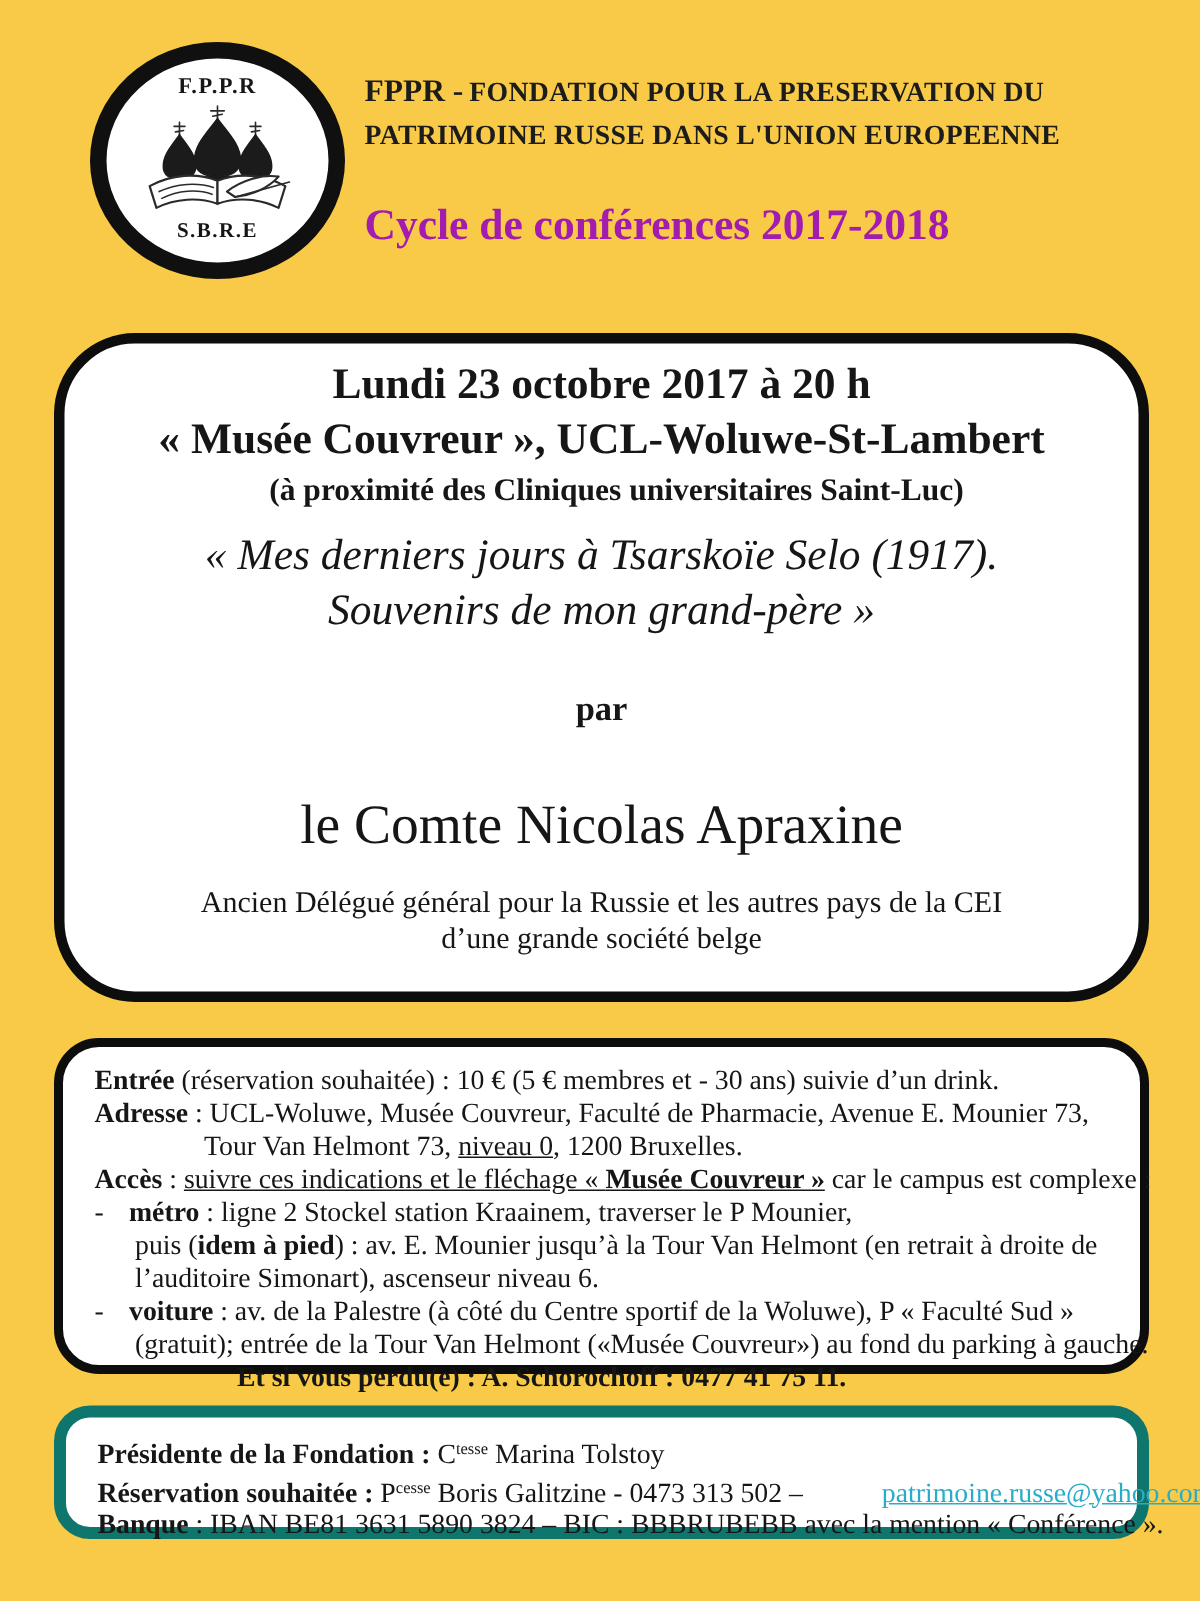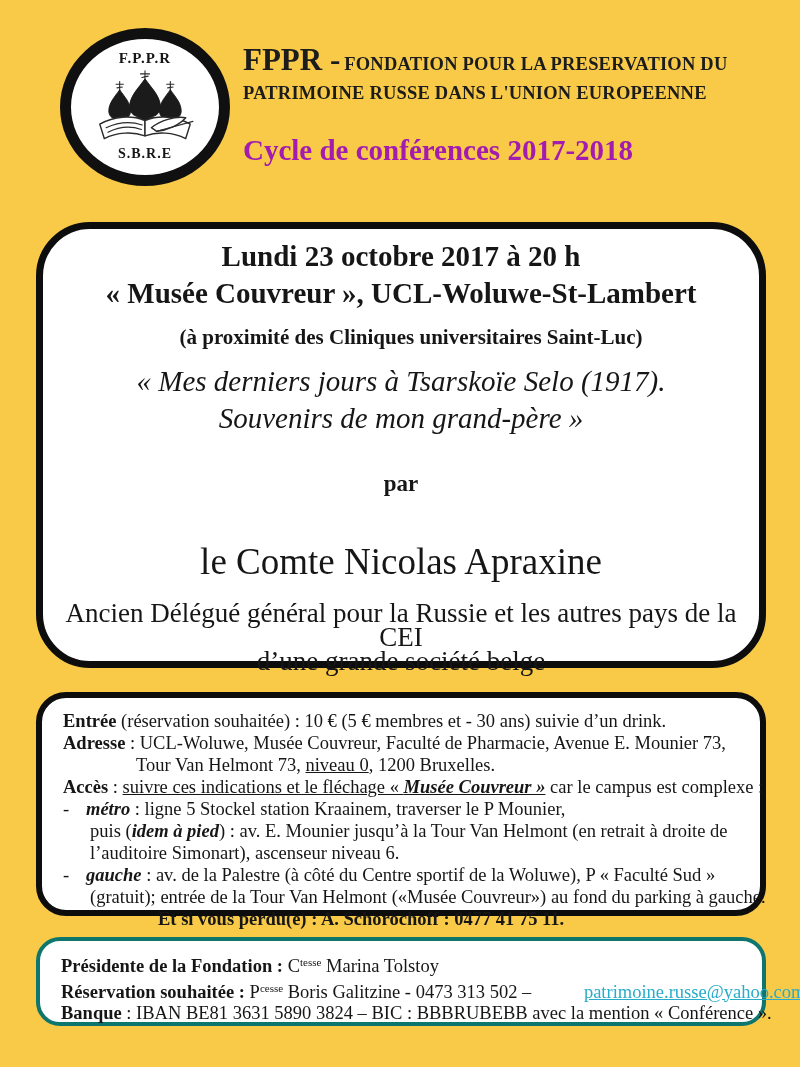--- a/index.html
+++ b/index.html
@@ -25,70 +25,70 @@
   }
   .logo-top { margin-top:11px; font-size:15px; font-weight:bold; letter-spacing:1px; }
   .logo-art { width:118px; height:76px; margin-top:1px; }
   .logo-bottom { font-size:14px; font-weight:bold; letter-spacing:1px; margin-top:-2px; }
 
   .org {
     position:absolute; left:243px; top:46px;
     font-weight:bold; line-height:28px; color:#1c1c1c;
     width:520px;
   }
-  .org-prefix { font-size:31px;margin-top:40px; }
+  .org-prefix { font-size:21px;margin-top:40px; }
   .org-caps { font-size:18.5px; letter-spacing:0.2px; }
 
   .series {
     position:absolute; left:243px; top:134px;
     font-weight:bold; font-size:29px; color:#a21caf;
   }
 
   
   .event-box {
     position:absolute; left:36px; top:222px;
     width:730px; height:446px;
     background:#fff;
     border:7px solid #0d0d0d;
     border-radius:54px;
     text-align:center;
     padding-top:9px;
   }
   .event-datetime, .event-venue { font-weight:bold; font-size:29px; line-height:37px; }
-  .event-note { font-weight:bold; font-size:21px; line-height:27px; margin-top:12px;padding-left:20px; }
+  .event-note { font-weight:bold; font-size:21px; line-height:27px; margin-top:1px;padding-left:20px; }
   .talk-title { font-style:italic; font-size:29px; line-height:37px; margin-top:12px; }
   .by-label { font-weight:bold; font-size:23px; line-height:26px; margin-top:34px; }
   .speaker { font-weight:normal; font-size:37px; line-height:44px; margin-top:43px; }
-  .speaker-bio { font-size:27px; line-height:24px; margin-top:17px; }
+  .speaker-bio { font-size:20px; line-height:24px; margin-top:17px; }
 
   
   .details-box {
     position:absolute; left:36px; top:692px;
     width:730px; height:224px;
     background:#fff;
     border:6px solid #0d0d0d;
     border-radius:30px;
     padding:12px 14px 0 21px;
     font-size:18.5px; line-height:22px;
   }
   .d-line { white-space:nowrap; }
   .d-indent { padding-left:73px; }
   .d-cont { padding-left:27px; }
   .d-dash { display:inline-block; width:23px; }
   .b { font-weight:bold; }
-  .bi { font-weight:bold; font-style:italic; }
+  .bi { font-weight:bold; }
   .u { text-decoration:underline; }
   .lost { font-weight:bold; padding-left:95px; }
 
   
   .footer-box {
     position:absolute; left:36px; top:937px;
     width:730px; height:89px;
     background:#fff;
-    border:4px solid #0f766e;
+    border:8px solid #0f766e;
     border-radius:24px;
     padding:11px 14px 0 21px;
     font-size:18.5px; line-height:21.5px;
   }
   sup.title-sup { font-size:11px; vertical-align:6px; letter-spacing:0; }
   a.email-link { color:#29ACC9; text-decoration:underline;margin-left:48px; }
 
   svg .ink { stroke:#2b2b2b; fill:#fff; stroke-width:1.6; stroke-linejoin:round; }
   svg .solid { fill:#1b1b1b; stroke:#1b1b1b; stroke-width:1; }
   svg .wire { stroke:#2b2b2b; fill:none; stroke-width:1.2; stroke-linecap:round; }
@@ -147,24 +147,24 @@
       <div>Ancien Délégué général pour la Russie et les autres pays de la CEI</div>
       <div>d’une grande société belge</div>
     </div>
   </div>
 
   <div class="details-box">
     <div class="d-line"><span class="b">Entrée</span><span> (réservation souhaitée) : 10 € (5 € membres et - 30 ans) suivie d’un drink.</span></div>
     <div class="d-line"><span class="b">Adresse</span><span> : UCL-Woluwe, Musée Couvreur, Faculté de Pharmacie, Avenue E. Mounier 73,</span></div>
     <div class="d-line d-indent"><span>Tour Van Helmont 73, </span><span class="u">niveau 0</span><span>, 1200 Bruxelles.</span></div>
     <div class="d-line"><span class="b">Accès</span><span> : </span><span class="u"><span>suivre ces indications et le fléchage « </span><span class="bi">Musée Couvreur »</span></span><span> car le campus est complexe :</span></div>
-    <div class="d-line"><span class="d-dash">-</span><span class="bi">métro</span><span> : ligne 5 Stockel station Kraainem, traverser le P Mounier,</span></div>
+    <div class="d-line"><span class="d-dash">-</span><span class="bi">métro</span><span> : ligne 2 Stockel station Kraainem, traverser le P Mounier,</span></div>
     <div class="d-line d-cont"><span>puis (</span><span class="bi">idem à pied</span><span>) : av. E. Mounier jusqu’à la Tour Van Helmont (en retrait à droite de</span></div>
     <div class="d-line d-cont">l’auditoire Simonart), ascenseur niveau 6.</div>
-    <div class="d-line"><span class="d-dash">-</span><span class="bi">gauche</span><span> : av. de la Palestre (à côté du Centre sportif de la Woluwe), P « Faculté Sud »</span></div>
+    <div class="d-line"><span class="d-dash">-</span><span class="bi">voiture</span><span> : av. de la Palestre (à côté du Centre sportif de la Woluwe), P « Faculté Sud »</span></div>
     <div class="d-line d-cont">(gratuit); entrée de la Tour Van Helmont («Musée Couvreur») au fond du parking à gauche.</div>
     <div class="d-line lost">Et si vous perdu(e) : A. Schorochoff : 0477 41 75 11.</div>
   </div>
 
   <div class="footer-box">
     <div class="d-line"><span class="b">Présidente de la Fondation :</span><span> C</span><sup class="title-sup">tesse</sup><span>  Marina Tolstoy</span></div>
     <div class="d-line"><span class="b">Réservation souhaitée :</span><span> P</span><sup class="title-sup">cesse</sup><span> Boris Galitzine - 0473 313 502 – </span><a class="email-link" href="#">patrimoine.russe@yahoo.com</a></div>
     <div class="d-line"><span class="b">Banque</span><span> : IBAN BE81 3631 5890 3824 – BIC : BBBRUBEBB avec la mention « Conférence ».</span></div>
   </div>
 

